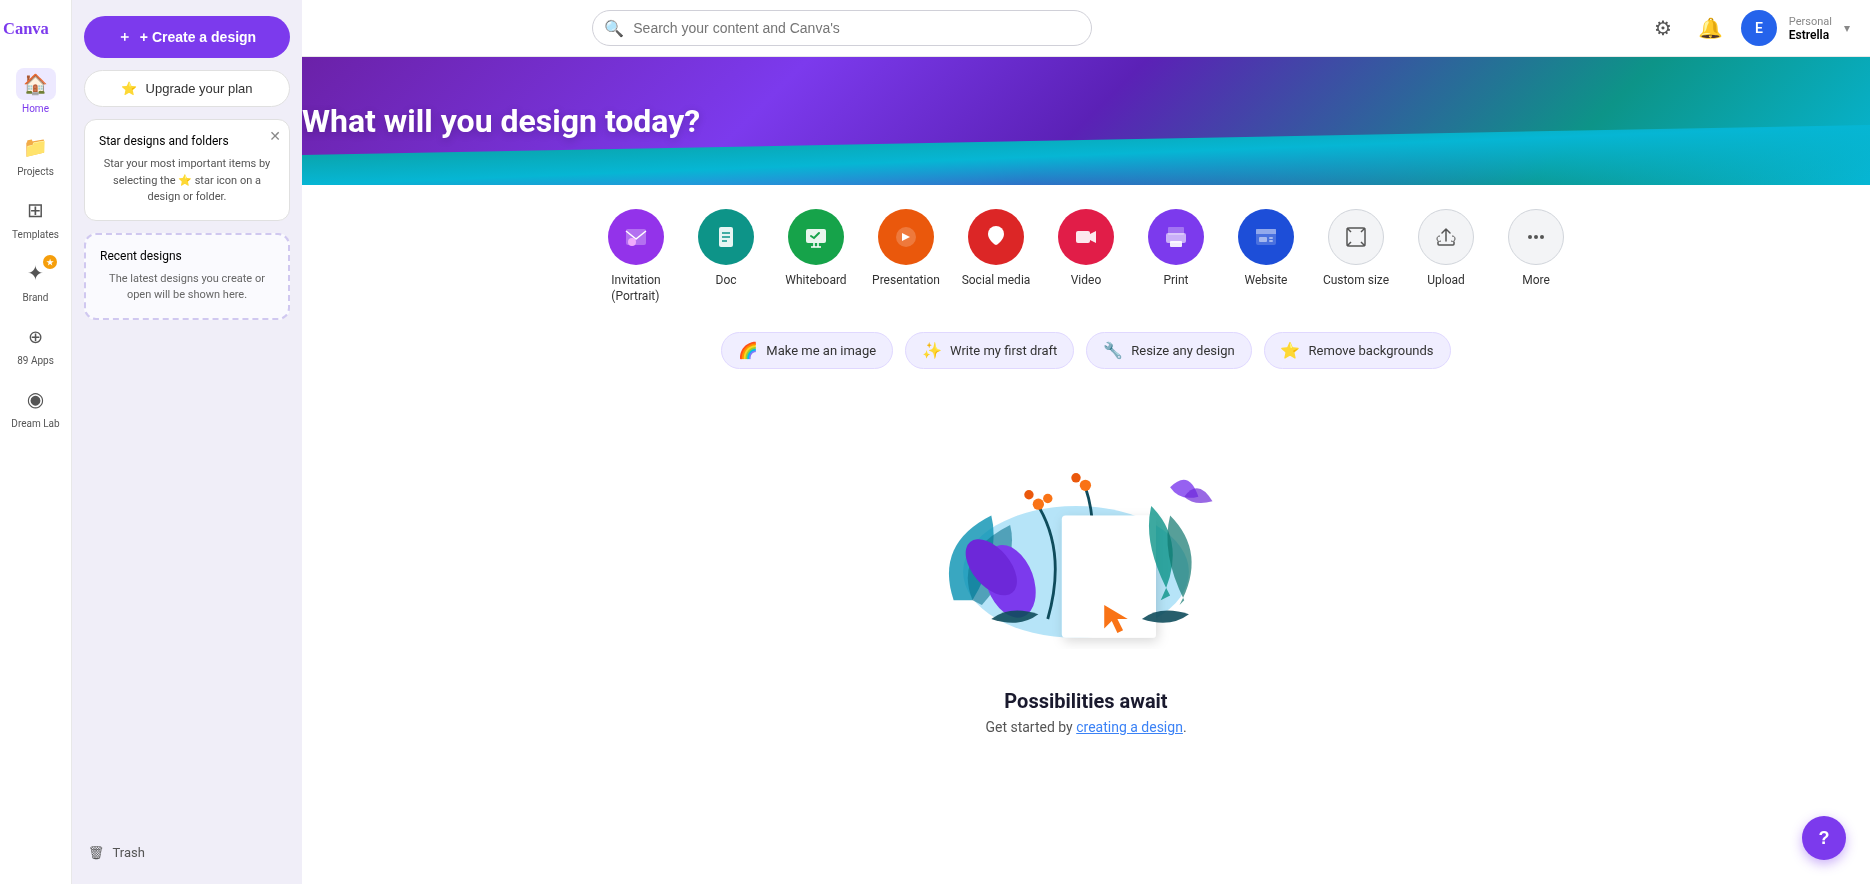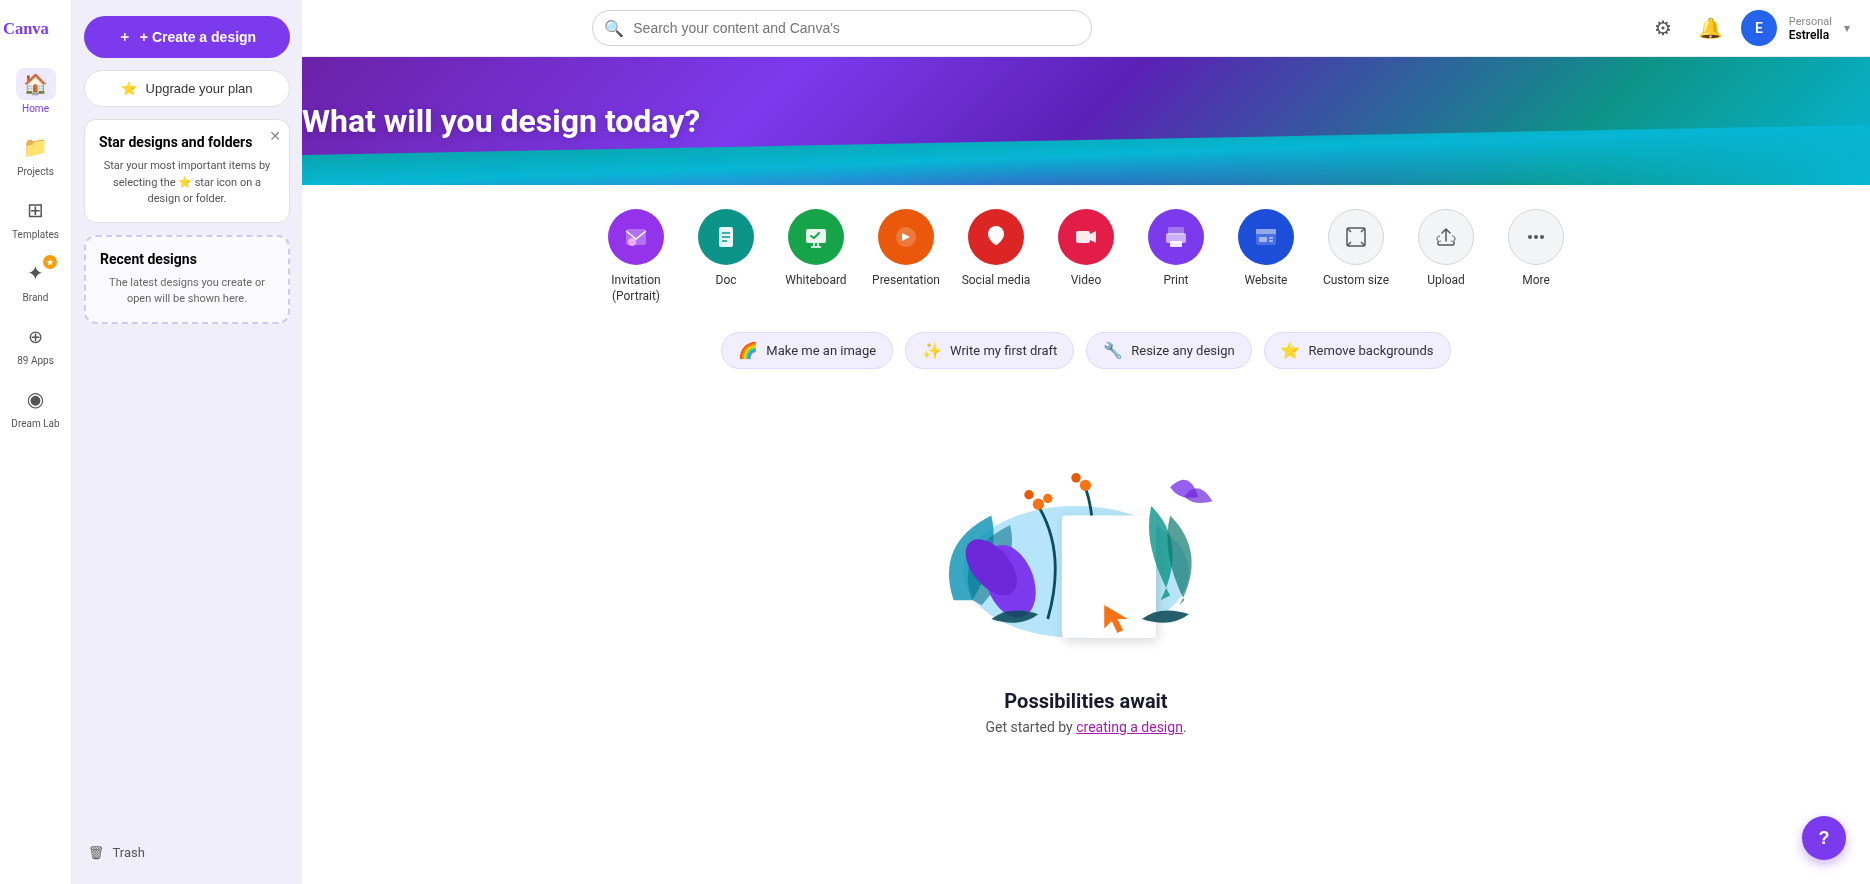--- a/index.html
+++ b/index.html
@@ -116,21 +116,21 @@
     .info-card-close {
       position: absolute;
       top: 8px;
       right: 8px;
       cursor: pointer;
       color: #888;
       font-size: 14px;
       background: none;
       border: none;
     }
-    .info-card h4 { font-size: 14px; font-weight: 700; margin-bottom: 8px; }
+    .info-card h4 { font-size: 12px; font-weight: 400; margin-bottom: 8px; }
     .info-card p { font-size: 11px; color: #555; line-height: 1.5; text-align: center; }
     .info-card-dashed {
       border: 2px dashed #d0c8f0;
       background: #fafafe;
     }
     .info-card-dashed p { color: #666; }
 
     .trash-link {
       display: flex;
       align-items: center;
@@ -276,21 +276,21 @@
       width: 56px;
       height: 56px;
       border-radius: 50%;
       display: flex;
       align-items: center;
       justify-content: center;
       font-size: 22px;
       transition: transform 0.15s;
       flex-shrink: 0;
     }
-    .tool-label { font-size: 12px; color: #333; text-align: center; line-height: 1.3; }
+    .tool-label { font-size: 12px; color: #333; text-align: left; line-height: 1.3; }
 
     
     .ai-features-section {
       padding: 12px 40px 20px;
       background: white;
       display: flex;
       justify-content: center;
       gap: 12px;
       flex-wrap: wrap;
     }
@@ -328,21 +328,21 @@
       font-size: 20px;
       font-weight: 700;
       color: #1a1a2e;
       margin-bottom: 6px;
     }
     .possibilities-subtitle {
       font-size: 14px;
       color: #555;
     }
     .possibilities-subtitle a {
-      color: #a21caf;
+      color: #3b82f6;
       text-decoration: underline;
     }
 
     
     .help-btn {
       position: fixed;
       bottom: 24px;
       right: 24px;
       width: 44px;
       height: 44px;

